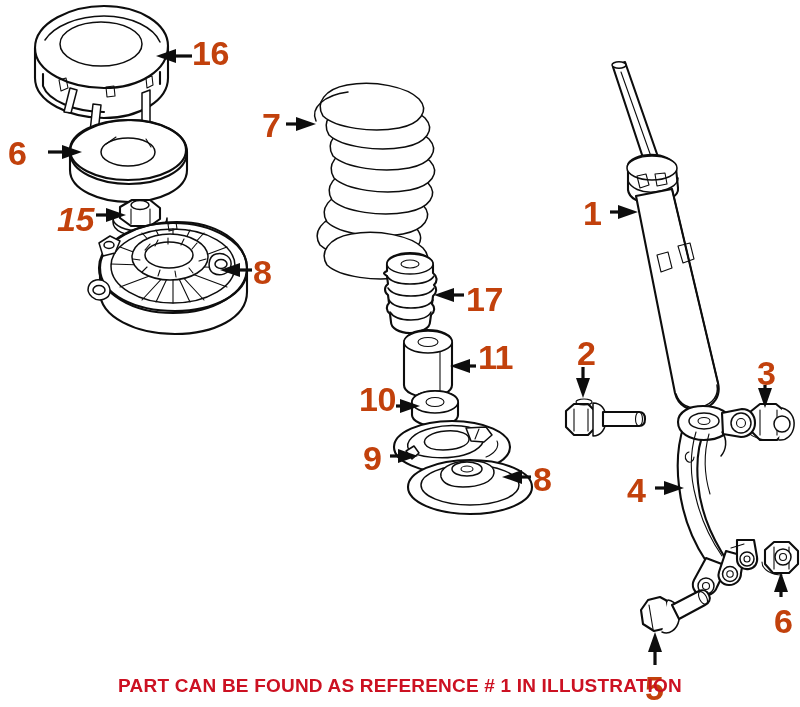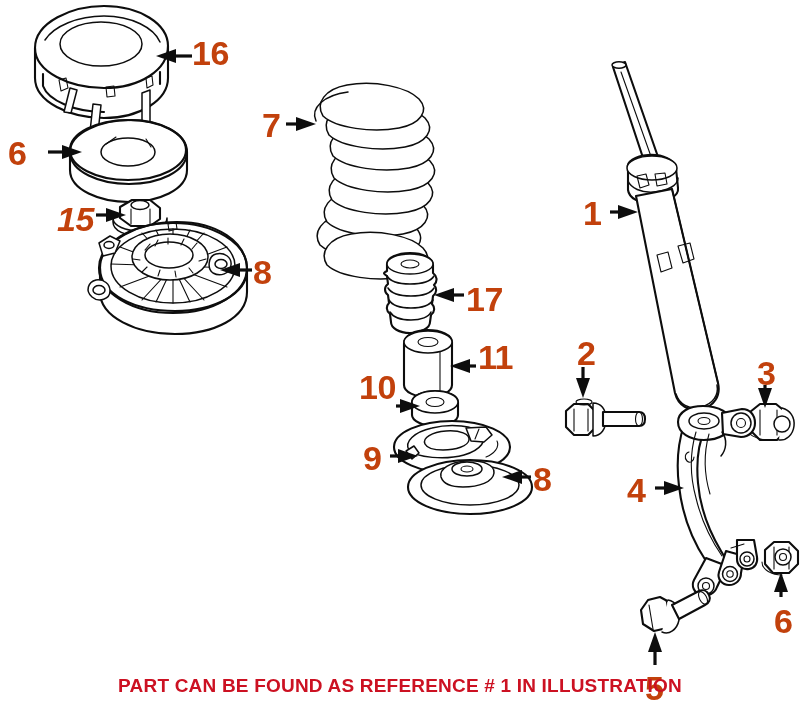--- a/index.html
+++ b/index.html
@@ -384,21 +384,21 @@
 
   <div class="callout-num" style="left:583px; top:196px;">1</div>
   <div class="callout-num" style="left:577px; top:336px;">2</div>
   <div class="callout-num" style="left:757px; top:356px;">3</div>
   <div class="callout-num" style="left:627px; top:473px;">4</div>
   <div class="callout-num" style="left:645px; top:671px;">5</div>
   <div class="callout-num" style="left:774px; top:604px;">6</div>
   <div class="callout-num" style="left:262px; top:108px;">7</div>
   <div class="callout-num" style="left:533px; top:462px;">8</div>
   <div class="callout-num" style="left:363px; top:441px;">9</div>
-  <div class="callout-num" style="left:359px; top:370px;">10</div>
+  <div class="callout-num" style="left:359px; top:382px;">10</div>
   <div class="callout-num" style="left:478px; top:340px;">11</div>
   <div class="callout-num" style="left:466px; top:282px;">17</div>
   <div class="callout-num" style="left:8px;   top:136px;">6</div>
   <div class="callout-num" style="left:253px; top:255px;">8</div>
   <div class="callout-num" style="left:57px;  top:202px;font-style:italic;">15</div>
   <div class="callout-num" style="left:192px; top:36px;">16</div>
 
   <div id="footer-note">PART CAN BE FOUND AS REFERENCE # 1 IN ILLUSTRATION</div>
 
 </div>

